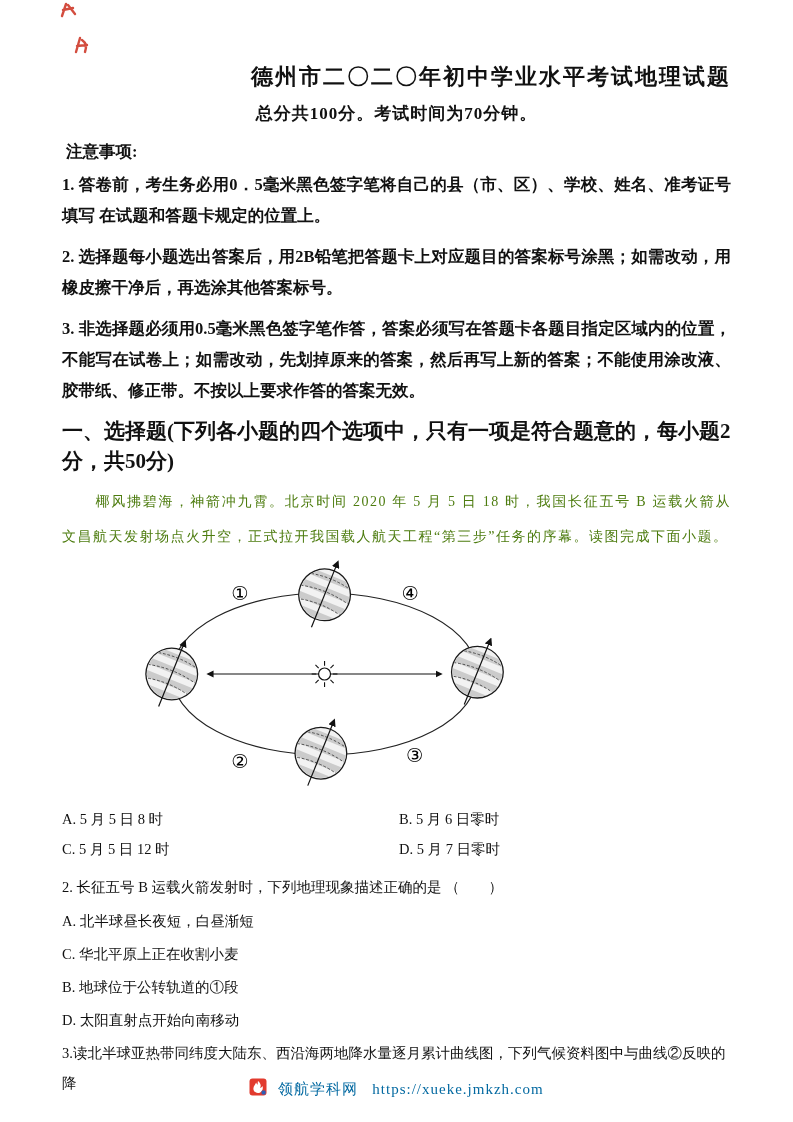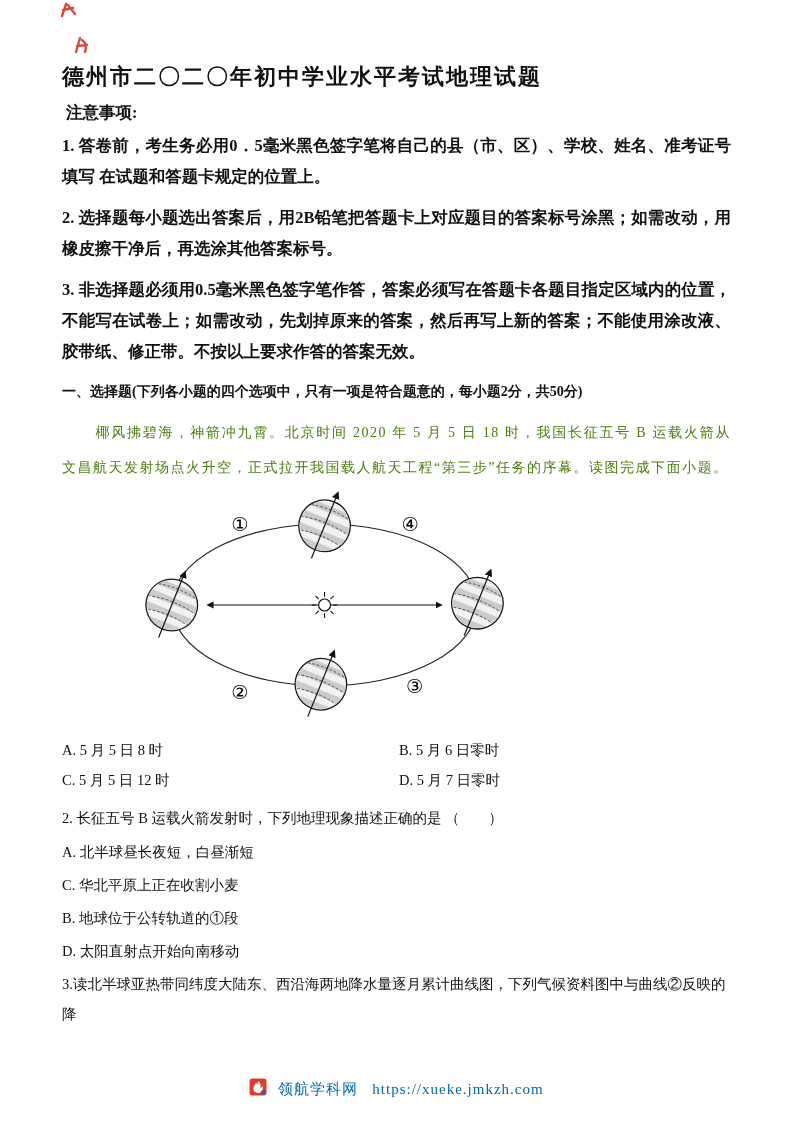--- a/index.html
+++ b/index.html
@@ -4,34 +4,34 @@
 <style>
   html,body{margin:0;padding:0;}
   body{
     width:793px;height:1122px;background:#ffffff;position:relative;
     font-family:"Liberation Serif","DejaVu Serif",serif;color:#111;
     overflow:hidden;
   }
   .page{padding:48px 62px 0 62px;box-sizing:border-box;}
   .stamp{position:absolute;left:52px;top:0;width:50px;height:70px;}
   h1.title{
-    font-size:22px;font-weight:bold;text-align:left;
+    font-size:22px;font-weight:bold;text-align:right;
     margin:14px 0 10px;letter-spacing:2px;
   }
   .subtitle{
     text-align:center;font-weight:bold;font-size:17px;margin:0 0 16px;
     letter-spacing:1px;
   }
   .notice-head{font-weight:bold;font-size:16.5px;margin:0 4px 6px;}
   p.notice{
     font-weight:bold;font-size:16.5px;line-height:31px;
     margin:0 0 10px;text-align:justify;
   }
   p.section{
-    font-weight:bold;font-size:14px;line-height:30px;margin:2px 0 8px;
+    font-weight:bold;font-size:21px;line-height:30px;margin:2px 0 8px;
   }
   p.intro{
     font-size:14px;line-height:35px;margin:0 0 2px;text-indent:2.4em;
     letter-spacing:1.5px;color:#4d7c0f;text-align:justify;
   }
   .diagram{margin:4px 0 10px 30px;width:480px;}
   p.q{font-size:14.5px;line-height:30px;margin:2px 0 4px;}
   .opt-grid{
     display:grid;grid-template-columns:337px auto;
     font-size:14.5px;line-height:30px;margin:0 0 8px;
@@ -54,20 +54,21 @@
       <path d="M14,4 L10,16 M16,5 L23,14 M11,10 L21,8"></path>
       <path d="M28,38 L24,52 M30,40 Q36,44 33,52 M25,46 L35,45"></path>
     </g>
   </svg>
 </div>
 
 <div class="page">
 
   <h1 class="title">德州市二〇二〇年初中学业水平考试地理试题</h1>
 
+  <div class="subtitle">总分共100分。考试时间为70分钟。</div>
 
   <div class="notice-head">注意事项:</div>
 
   <p class="notice">1. 答卷前，考生务必用0．5毫米黑色签字笔将自己的县（市、区）、学校、姓名、准考证号 填写 在试题和答题卡规定的位置上。</p>
   <p class="notice">2. 选择题每小题选出答案后，用2B铅笔把答题卡上对应题目的答案标号涂黑；如需改动，用橡皮擦干净后，再选涂其他答案标号。</p>
   <p class="notice">3. 非选择题必须用0.5毫米黑色签字笔作答，答案必须写在答题卡各题目指定区域内的位置，不能写在试卷上；如需改动，先划掉原来的答案，然后再写上新的答案；不能使用涂改液、胶带纸、修正带。不按以上要求作答的答案无效。</p>
 
   <p class="section">一、选择题(下列各小题的四个选项中，只有一项是符合题意的，每小题2分，共50分)</p>
 
   <p class="intro">椰风拂碧海，神箭冲九霄。北京时间 2020 年 5 月 5 日 18 时，我国长征五号 B 运载火箭从文昌航天发射场点火升空，正式拉开我国载人航天工程“第三步”任务的序幕。读图完成下面小题。</p>

